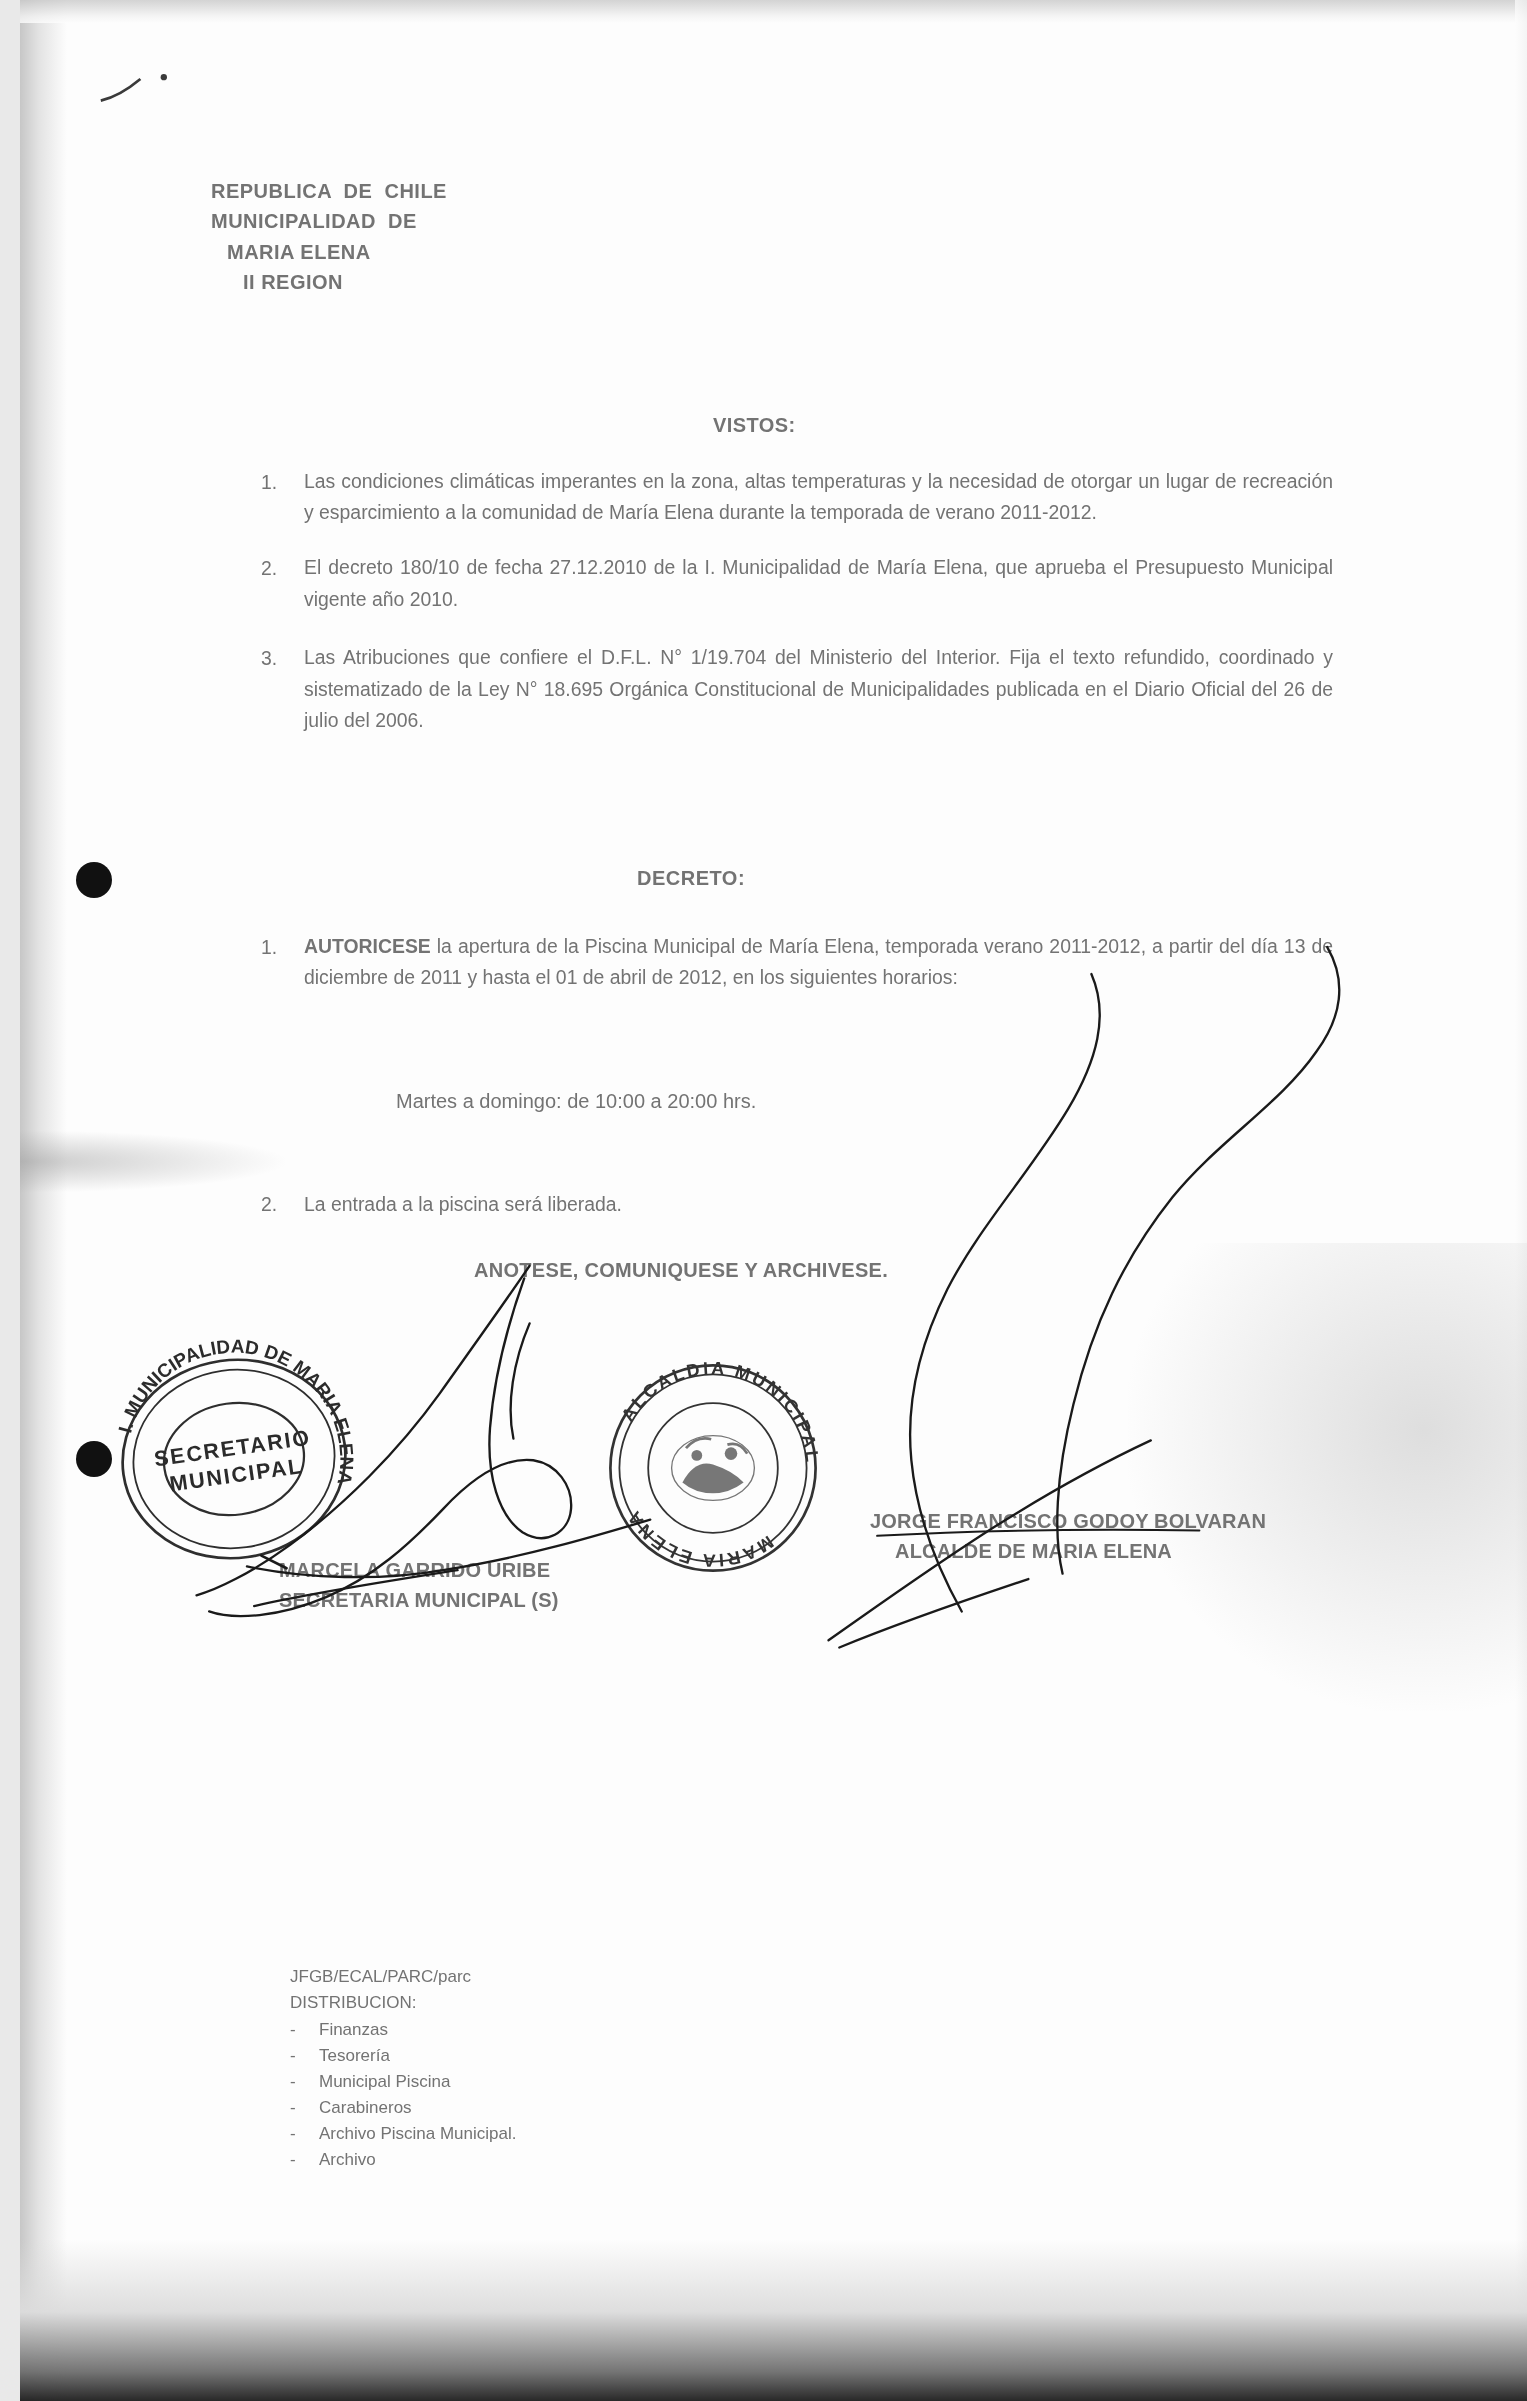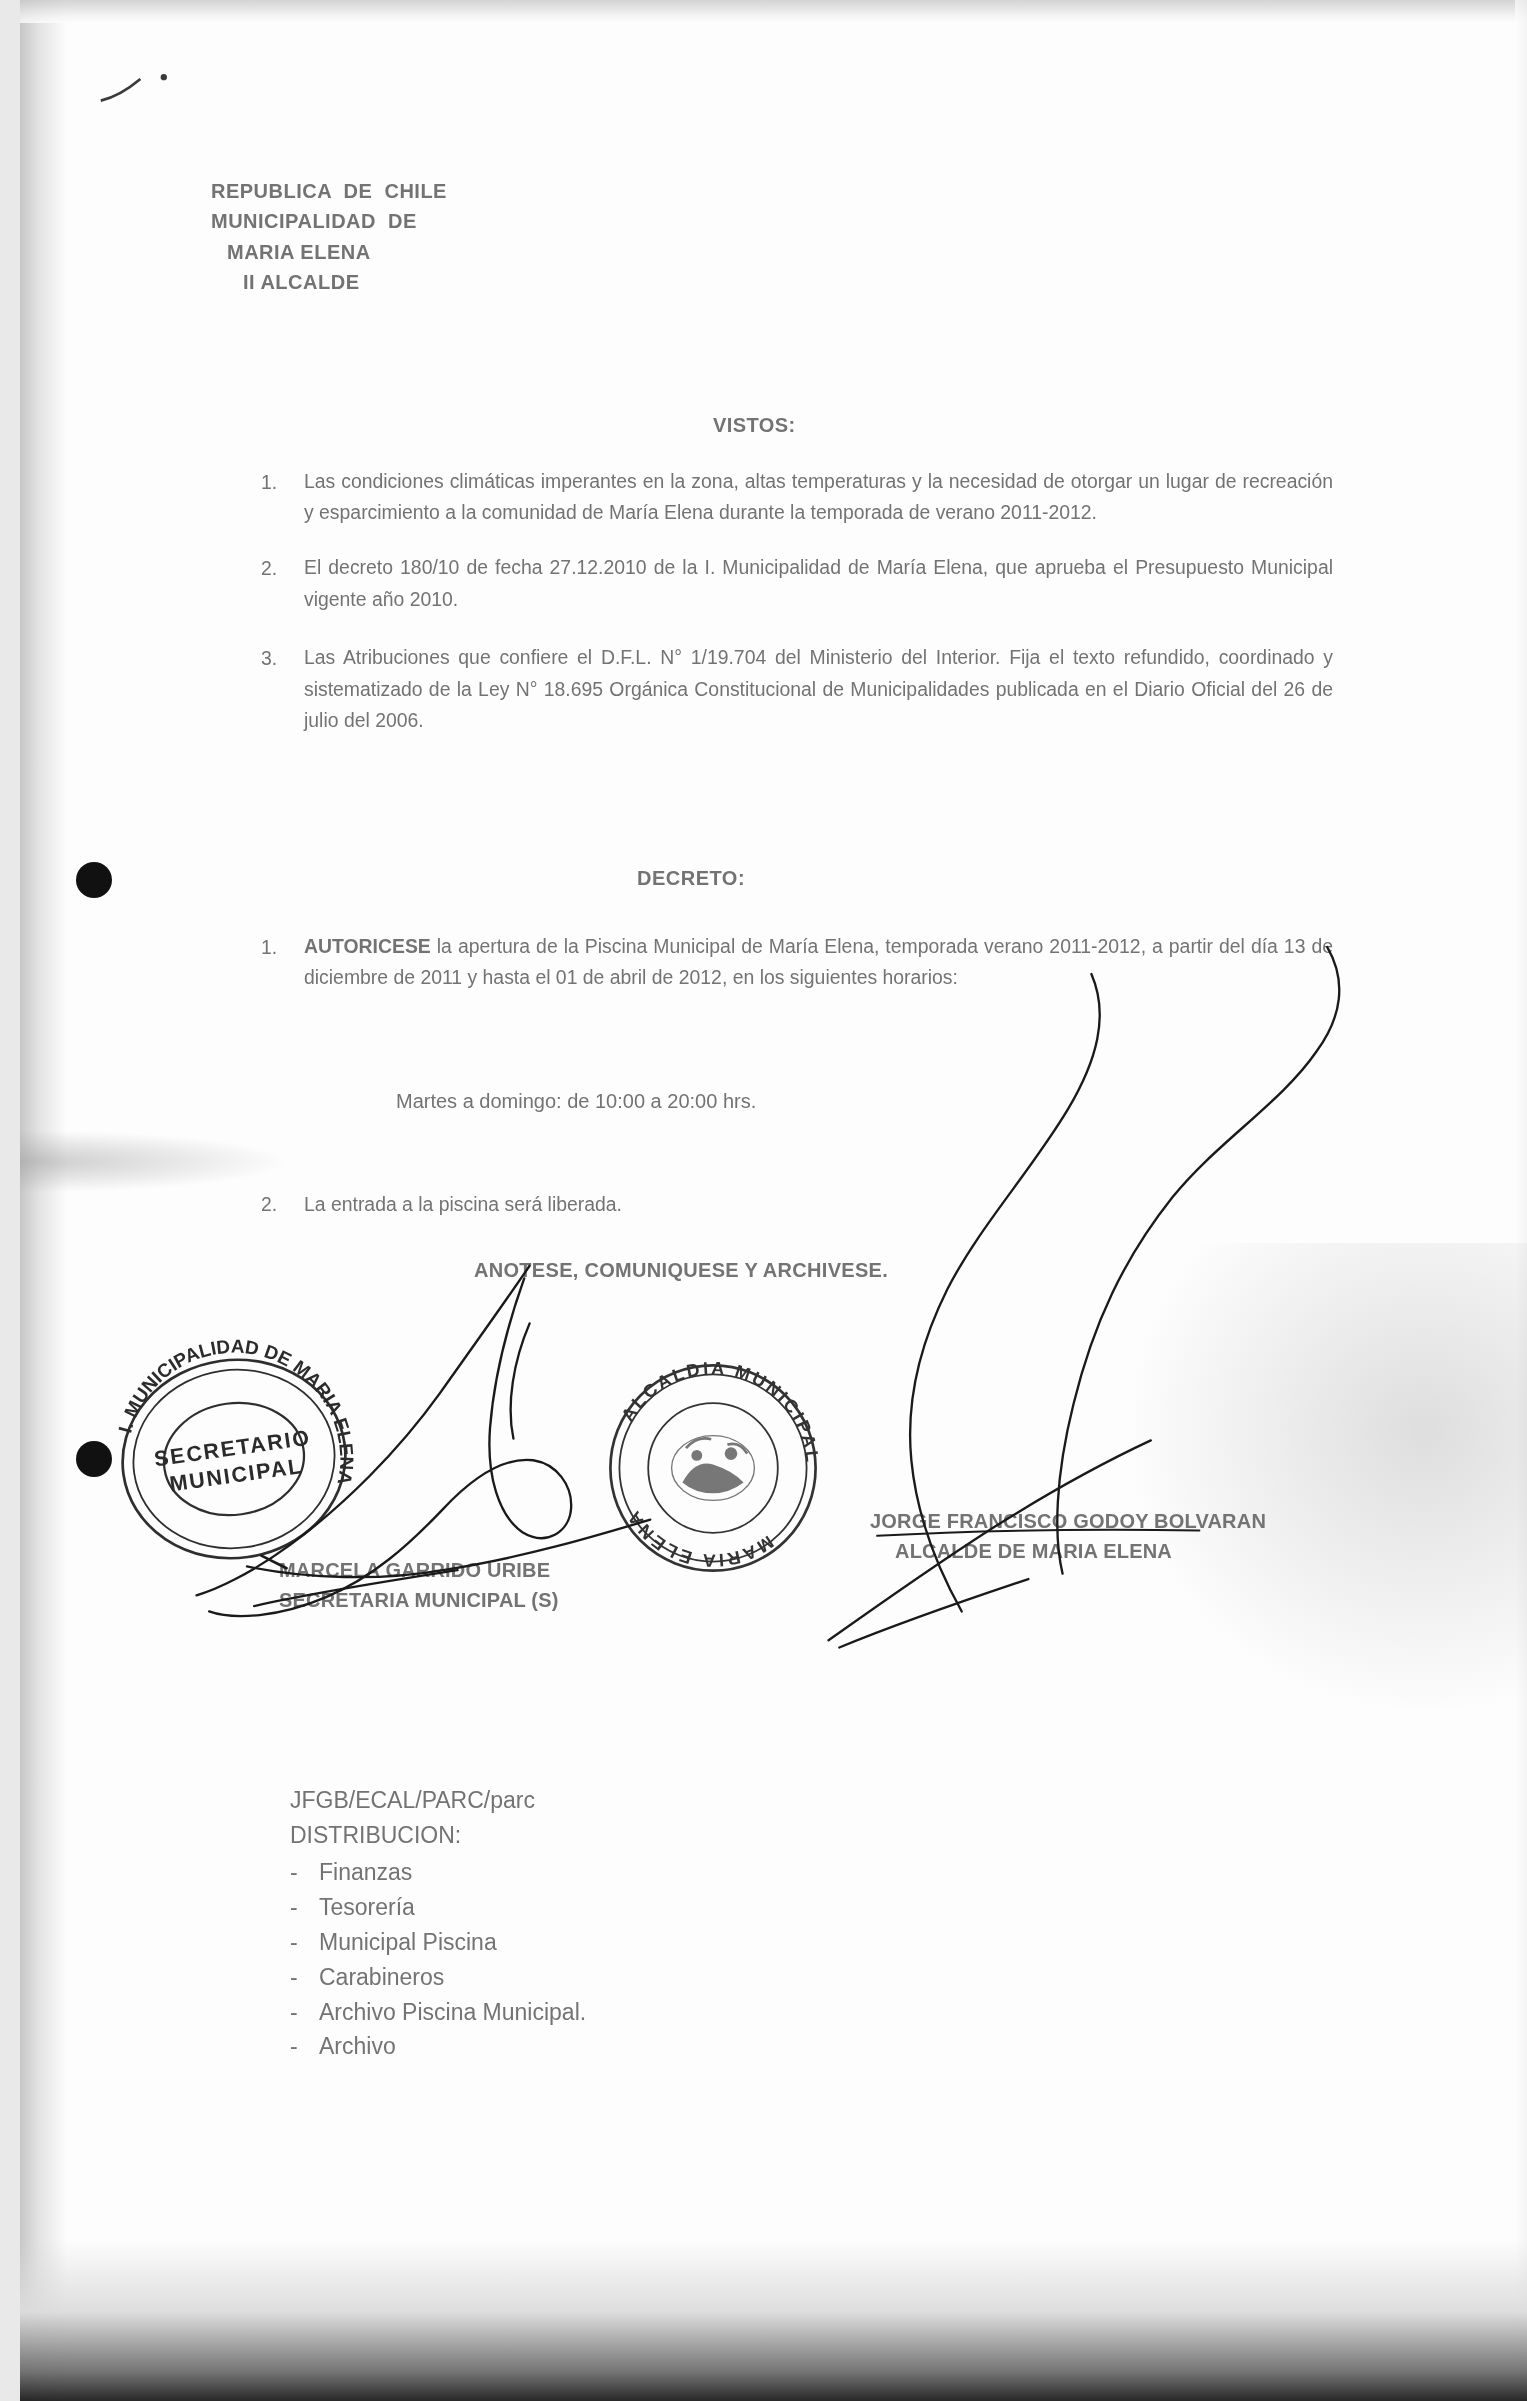--- a/index.html
+++ b/index.html
@@ -207,22 +207,22 @@
   
   .ink {
     position: absolute;
     left: 0; top: 0;
     width: 1527px; height: 2401px;
     pointer-events: none;
   }
 
   .footer {
     position: absolute;
-    left: 270px; top: 1783px;
-    font-size: 23px;
+    left: 270px; top: 1964px;
+    font-size: 17px;
     line-height: 1.52;
   }
   .footer .dist-title { margin-top: 0; }
   .footer ul {
     list-style: none;
     margin: 1.8px 0 0 0;
     padding: 0;
   }
   .footer li {
     display: flex;
@@ -249,21 +249,21 @@
 
   <div class="punch p1"></div>
   <div class="punch p2"></div>
 
   <div class="content">
 
     <div class="letterhead">
       <div class="lh-1">REPUBLICA  DE  CHILE</div>
       <div class="lh-2">MUNICIPALIDAD  DE</div>
       <div class="lh-3">MARIA ELENA</div>
-      <div class="lh-4">II ALCALDE</div>
+      <div class="lh-4">II REGION</div>
     </div>
 
 
     <div class="vistos">VISTOS:</div>
 
     <div class="numlist vistos-list">
       <div class="numitem">
         <div class="marker">1.</div>
         <div class="body">Las condiciones climáticas imperantes en la zona, altas temperaturas y la necesidad de otorgar un lugar de recreación y esparcimiento a la comunidad de María Elena durante la temporada de verano 2011-2012.</div>
       </div>

